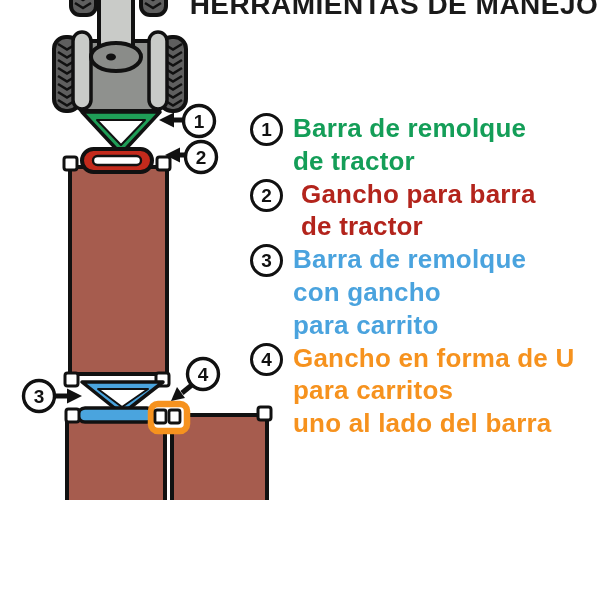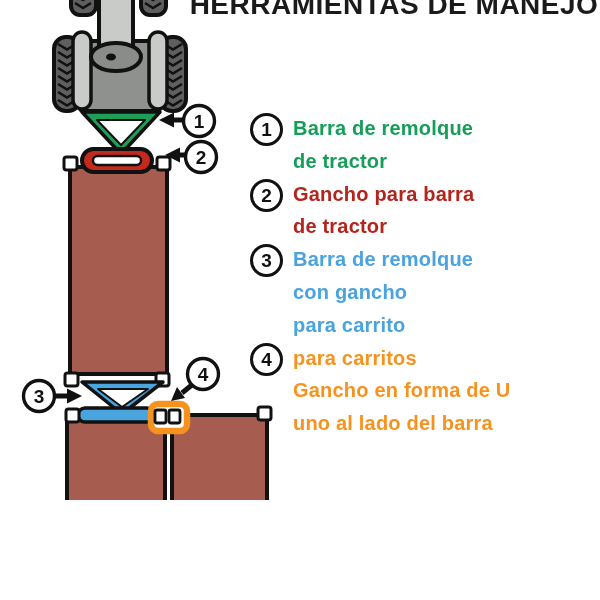--- a/index.html
+++ b/index.html
@@ -12,21 +12,21 @@
   }
   .diagram-svg{position:absolute; left:0; top:0;}
   .legend{position:absolute; left:250px; top:112px; width:348px;}
   .legend-item{display:flex; align-items:flex-start; gap:10px;}
   .num-circle{
     flex:0 0 auto; width:27px; height:27px; border:3px solid #111;
     border-radius:50%; background:#fff; color:#111;
     font-weight:bold; font-size:19px; line-height:27px; text-align:center;
     margin-top:1px;
   }
-  .legend-text{font-weight:bold; font-size:20px; line-height:32.8px; letter-spacing:0.2px;}
+  .legend-text{font-weight:bold; font-size:26px; line-height:32.8px; letter-spacing:0.2px;}
   .legend-text div{white-space:nowrap;}
   svg text.callout-num{font-family:"Liberation Sans", sans-serif; font-weight:bold; font-size:19px; fill:#111;}
 </style>
 </head>
 <body>
 
 <div class="canvas">
 
   <div class="title">
     <div>HERRAMIENTAS DE MANEJO</div>
@@ -160,36 +160,36 @@
   <div class="legend">
     <div class="legend-item">
       <div class="num-circle">1</div>
       <div class="legend-text" style="color: rgb(20, 158, 88);">
         <div>Barra de remolque</div>
         <div>de tractor</div>
       </div>
     </div>
     <div class="legend-item">
       <div class="num-circle">2</div>
-      <div class="legend-text" style="color: rgb(179, 36, 28);">
+      <div class="legend-text" style="color: rgb(179, 36, 28); margin-left: 8px;">
         <div>Gancho para barra</div>
         <div>de tractor</div>
       </div>
     </div>
     <div class="legend-item">
       <div class="num-circle">3</div>
       <div class="legend-text" style="color: rgb(74, 163, 222);">
         <div>Barra de remolque</div>
         <div>con gancho</div>
         <div>para carrito</div>
       </div>
     </div>
     <div class="legend-item">
       <div class="num-circle">4</div>
       <div class="legend-text" style="color: rgb(246, 146, 30);">
+        <div>Gancho en forma de U</div>
         <div>para carritos</div>
-        <div>Gancho en forma de U</div>
         <div>uno al lado del barra</div>
       </div>
     </div>
   </div>
 
 </div>
 
 </body></html>

